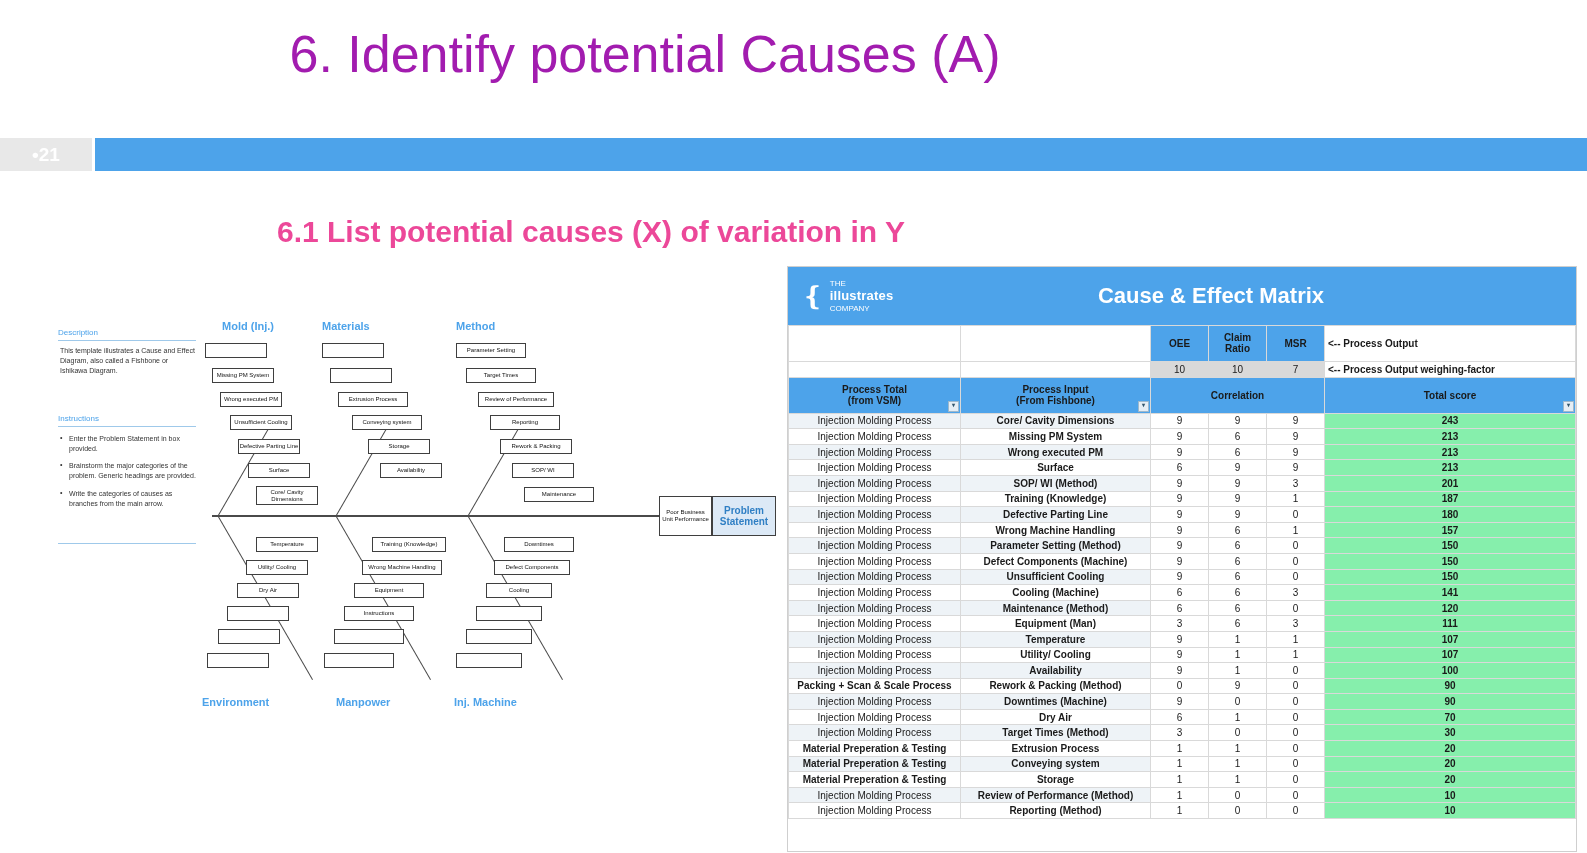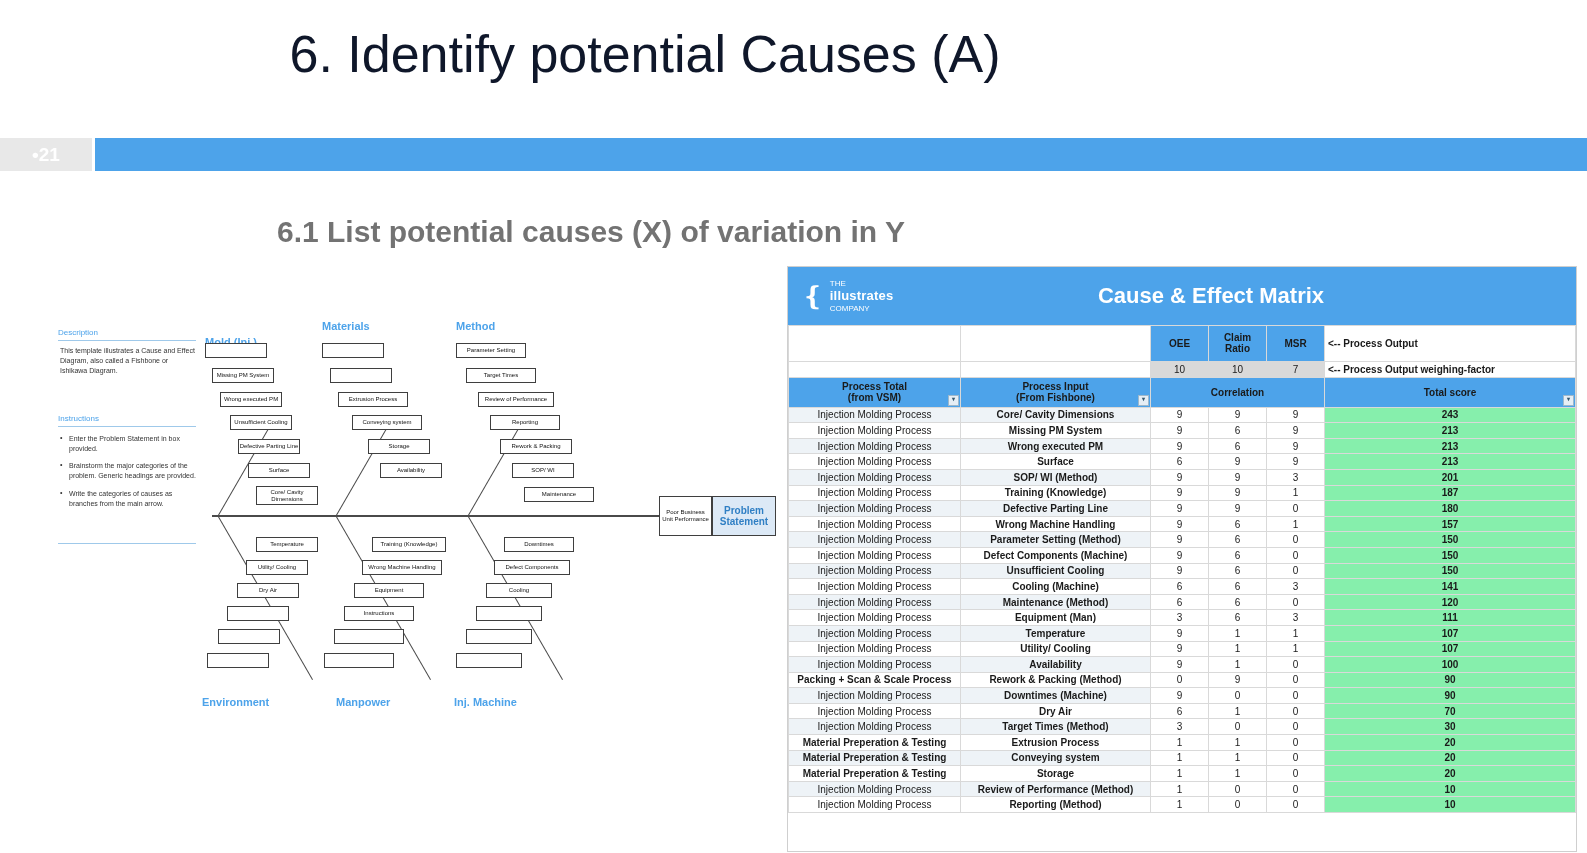--- a/index.html
+++ b/index.html
@@ -7,21 +7,21 @@
     width:1587px;height:853px;
     background:#ffffff;
     font-family:"Liberation Sans", sans-serif;
     overflow:hidden;
     position:relative;
   }
   
   .slide-title{
     position:absolute;left:0;top:24px;width:1290px;
     text-align:center;
-    font-size:52px;font-weight:400;color:#0f172a;
+    font-size:52px;font-weight:400;color:#a21caf;
     letter-spacing:0px;
   }
   
   .band{
     position:absolute;left:0;top:138px;width:1587px;height:33px;
   }
   .band-left{
     position:absolute;left:0;top:0;width:92px;height:33px;
     background:#e8e8e8;
   }
@@ -30,21 +30,21 @@
     display:flex;align-items:center;justify-content:center;
     color:#ffffff;font-size:19px;font-weight:700;
   }
   .band-right{
     position:absolute;left:95px;top:0;right:0;height:33px;
     background:#4da3ea;
   }
   
   .sub-title{
     position:absolute;left:277px;top:215px;
-    font-size:30px;font-weight:700;color:#737373;
+    font-size:30px;font-weight:700;color:#ec4899;
   }
 
   
   .fish{
     position:absolute;left:40px;top:310px;width:740px;height:420px;
   }
   .fish-note-title{
     position:absolute;font-size:8px;color:#4da3ea;font-weight:400;
   }
   .fish-rule{
@@ -156,21 +156,21 @@
 
   <div class="fish-note-title" style="left:18px;top:104px;">Instructions</div>
   <div class="fish-rule" style="left:18px;top:116px;width:138px;"></div>
   <div class="fish-bullets" style="left:20px;top:124px;">
     <div>Enter the Problem Statement in box provided.</div>
     <div>Brainstorm the major categories of the problem.  Generic headings are provided.</div>
     <div>Write the categories of causes as branches from the main arrow.</div>
   </div>
   <div class="fish-rule" style="left:18px;top:233px;width:138px;"></div>
 
-  <div class="cat" style="left:165px;top:10px;margin-top:16px;">Mold (Inj.)</div>
+  <div class="cat" style="left:182px;top:10px;">Mold (Inj.)</div>
   <div class="cat" style="left:282px;top:10px;">Materials</div>
   <div class="cat" style="left:416px;top:10px;">Method</div>
   <div class="cat" style="left:162px;top:386px;">Environment</div>
   <div class="cat" style="left:280px;top:386px;padding-left:16px;">Manpower</div>
   <div class="cat" style="left:414px;top:386px;">Inj. Machine</div>
 
   <div class="spine" style="left:172px;top:205px;width:460px;"></div>
   <div class="arrowhead" style="left:628px;top:199px;"></div>
 
   <div class="bone" style="left:178px;top:205px;width:100px;transform:rotate(-60deg);"></div>
@@ -271,21 +271,21 @@
         <td class="band-gray c-num">7</td>
         <td class="arrow-note">&lt;-- Process Output weighing-factor</td>
       </tr>
 
       <tr>
         <td class="hdr-blue filter-cell" style="height:30px;line-height:1.1;">
           <span>Process Total</span><br>
           <span>(from VSM)</span>
           <span class="filter-btn">▾</span>
         </td>
-        <td class="hdr-blue filter-cell" style="height:30px;line-height:1.1;">
+        <td class="hdr-blue filter-cell" style="height:36px;line-height:1.1;">
           <span>Process Input</span><br>
           <span>(From Fishbone)</span>
           <span class="filter-btn">▾</span>
         </td>
         <td class="hdr-blue" colspan="3">Correlation</td>
         <td class="hdr-blue filter-cell">
           <span>Total score</span>
           <span class="filter-btn">▾</span>
         </td>
       </tr>

